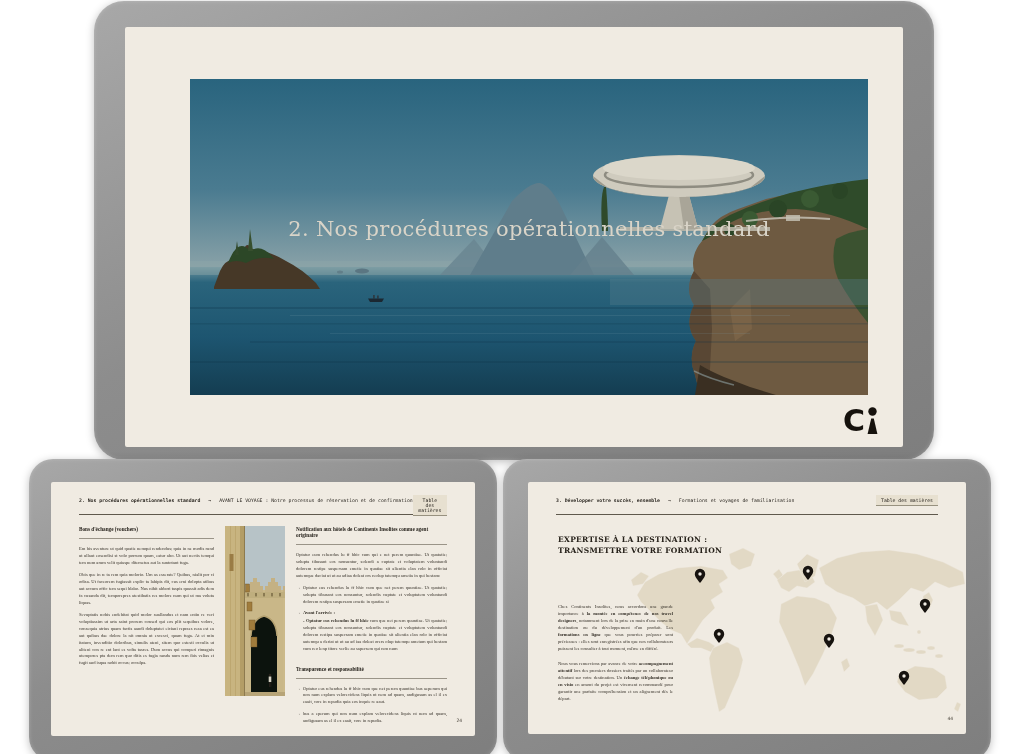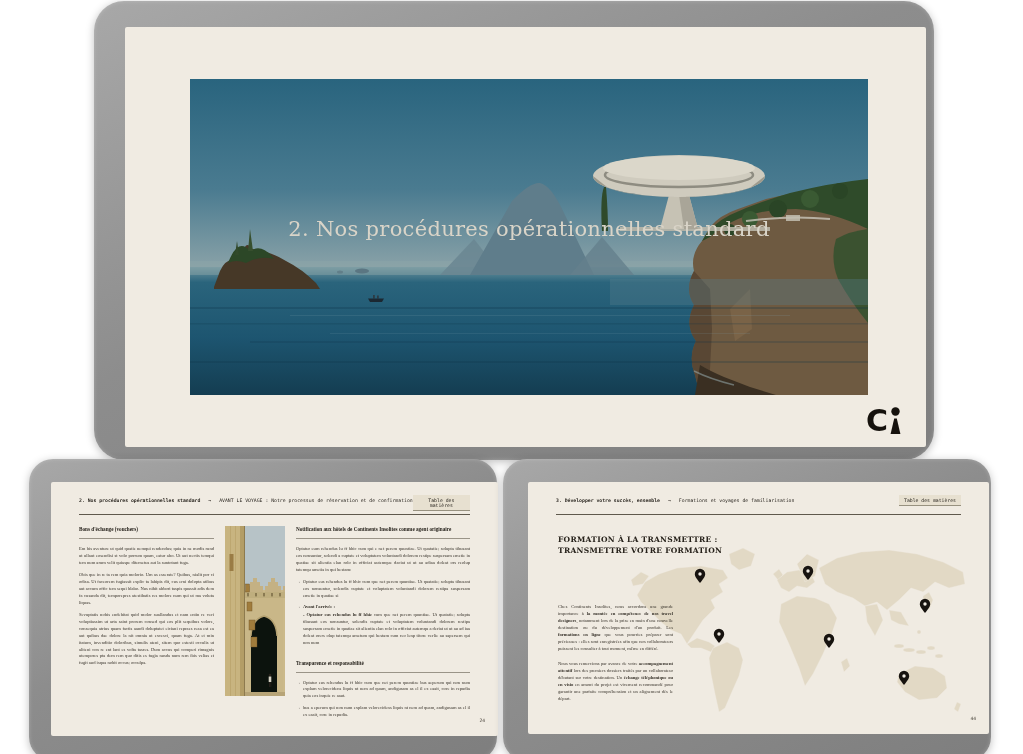--- a/index.html
+++ b/index.html
@@ -4,21 +4,21 @@
 <style>
   html,body{margin:0;padding:0;background:#ffffff;}
   .canvas{position:relative;width:1023px;height:754px;overflow:hidden;background:#ffffff;
           font-family:"Liberation Serif", serif;color:#2b2721;}
   
   .frame{position:absolute;background:linear-gradient(155deg,#a8a8a8 0%,#8d8d8d 45%,#7e7e7e 100%);
          box-shadow:0 2px 8px rgba(0,0,0,.25), inset 0 0 4px rgba(255,255,255,.25);}
   .frame-top{left:94px;top:1px;width:840px;height:459px;border-radius:30px;}
   .frame-bl{left:29px;top:459px;width:468px;height:302px;border-radius:24px;}
   .frame-br{left:503px;top:459px;width:488px;height:302px;border-radius:24px;}
-  .slide{position:absolute;background:#f0ebe2;border-radius:2px;overflow:hidden;padding-left:23px;}
+  .slide{position:absolute;background:#f0ebe2;border-radius:2px;overflow:hidden;}
   .slide-hero{left:31px;top:26px;width:778px;height:420px;}
   .slide-doc{left:22px;top:23px;width:424px;height:254px;}
   .slide-map{left:25px;top:23px;width:438px;height:252px;}
   
   .hero-photo{position:absolute;left:65px;top:52px;width:678px;height:316px;}
   .hero-photo svg{display:block;width:100%;height:100%;}
   .hero-title{position:absolute;left:0;right:0;top:138px;text-align:center;
               font-family:"DejaVu Serif", serif;font-size:21px;font-weight:400;
               color:#d9d4c8;letter-spacing:.3px;}
   .hero-logo{position:absolute;right:22px;bottom:12px;width:38px;height:30px;}
@@ -241,21 +241,21 @@
       <div class="pg-header">
         <div class="crumbs">
           <span class="crumb-bold">3. Développer votre succès, ensemble</span>
           <span>→</span>
           <span>Formations et voyages de familiarisation</span>
         </div>
         <button class="toc-btn">Table des matières</button>
       </div>
 
       <div class="map-title">
-        <div>FORMATION À LA TRANSMETTRE :</div>
+        <div>EXPERTISE À LA DESTINATION :</div>
         <div>TRANSMETTRE VOTRE FORMATION</div>
       </div>
 
       <div class="map-wrap">
         <svg viewBox="0 0 337 190">
           <g fill="#e2d9c5" stroke="#f0ebe2" stroke-width=".4">
 
             <path d="M6,55 L14,42 L28,34 L46,28 L70,26 L92,30 L97,38 L88,44 L92,52 L80,60 L84,68 L72,80 L64,92 L56,104 L50,94 L40,90 L30,82 L18,70 L10,62 Z"></path>
             <path d="M0,40 L10,32 L18,36 L12,44 L2,46 Z"></path>
             <path d="M56,104 L66,98 L78,102 L84,106 L80,112 L70,108 L60,108 Z"></path>

